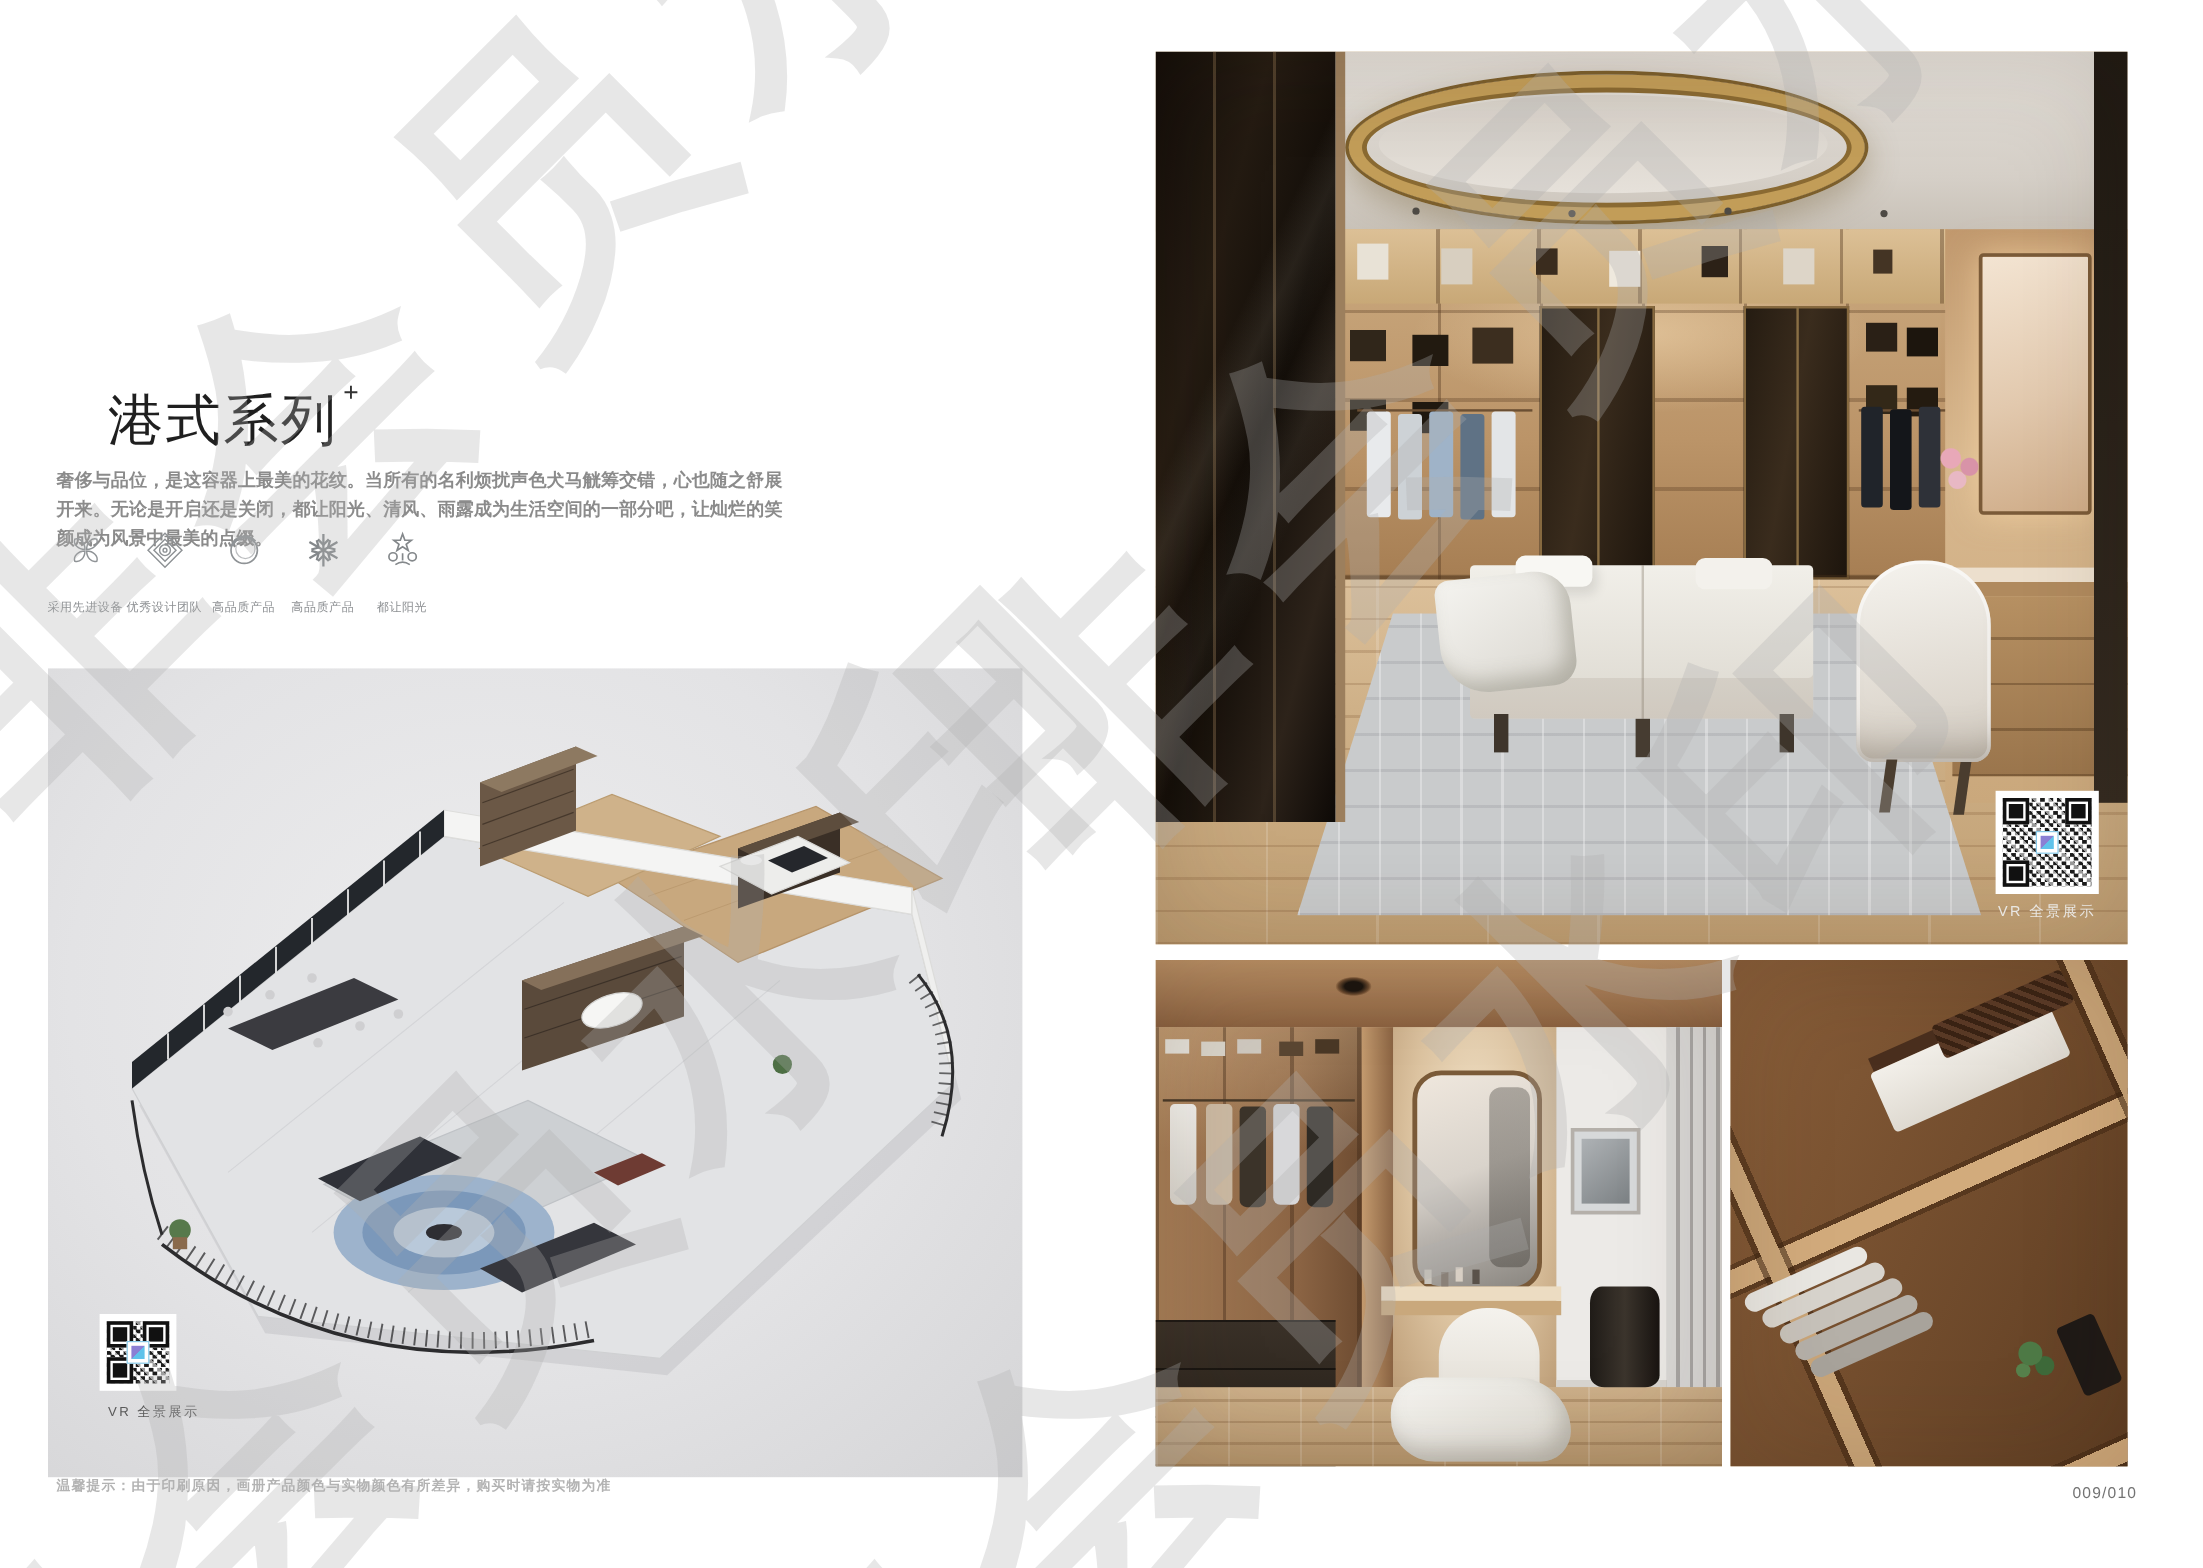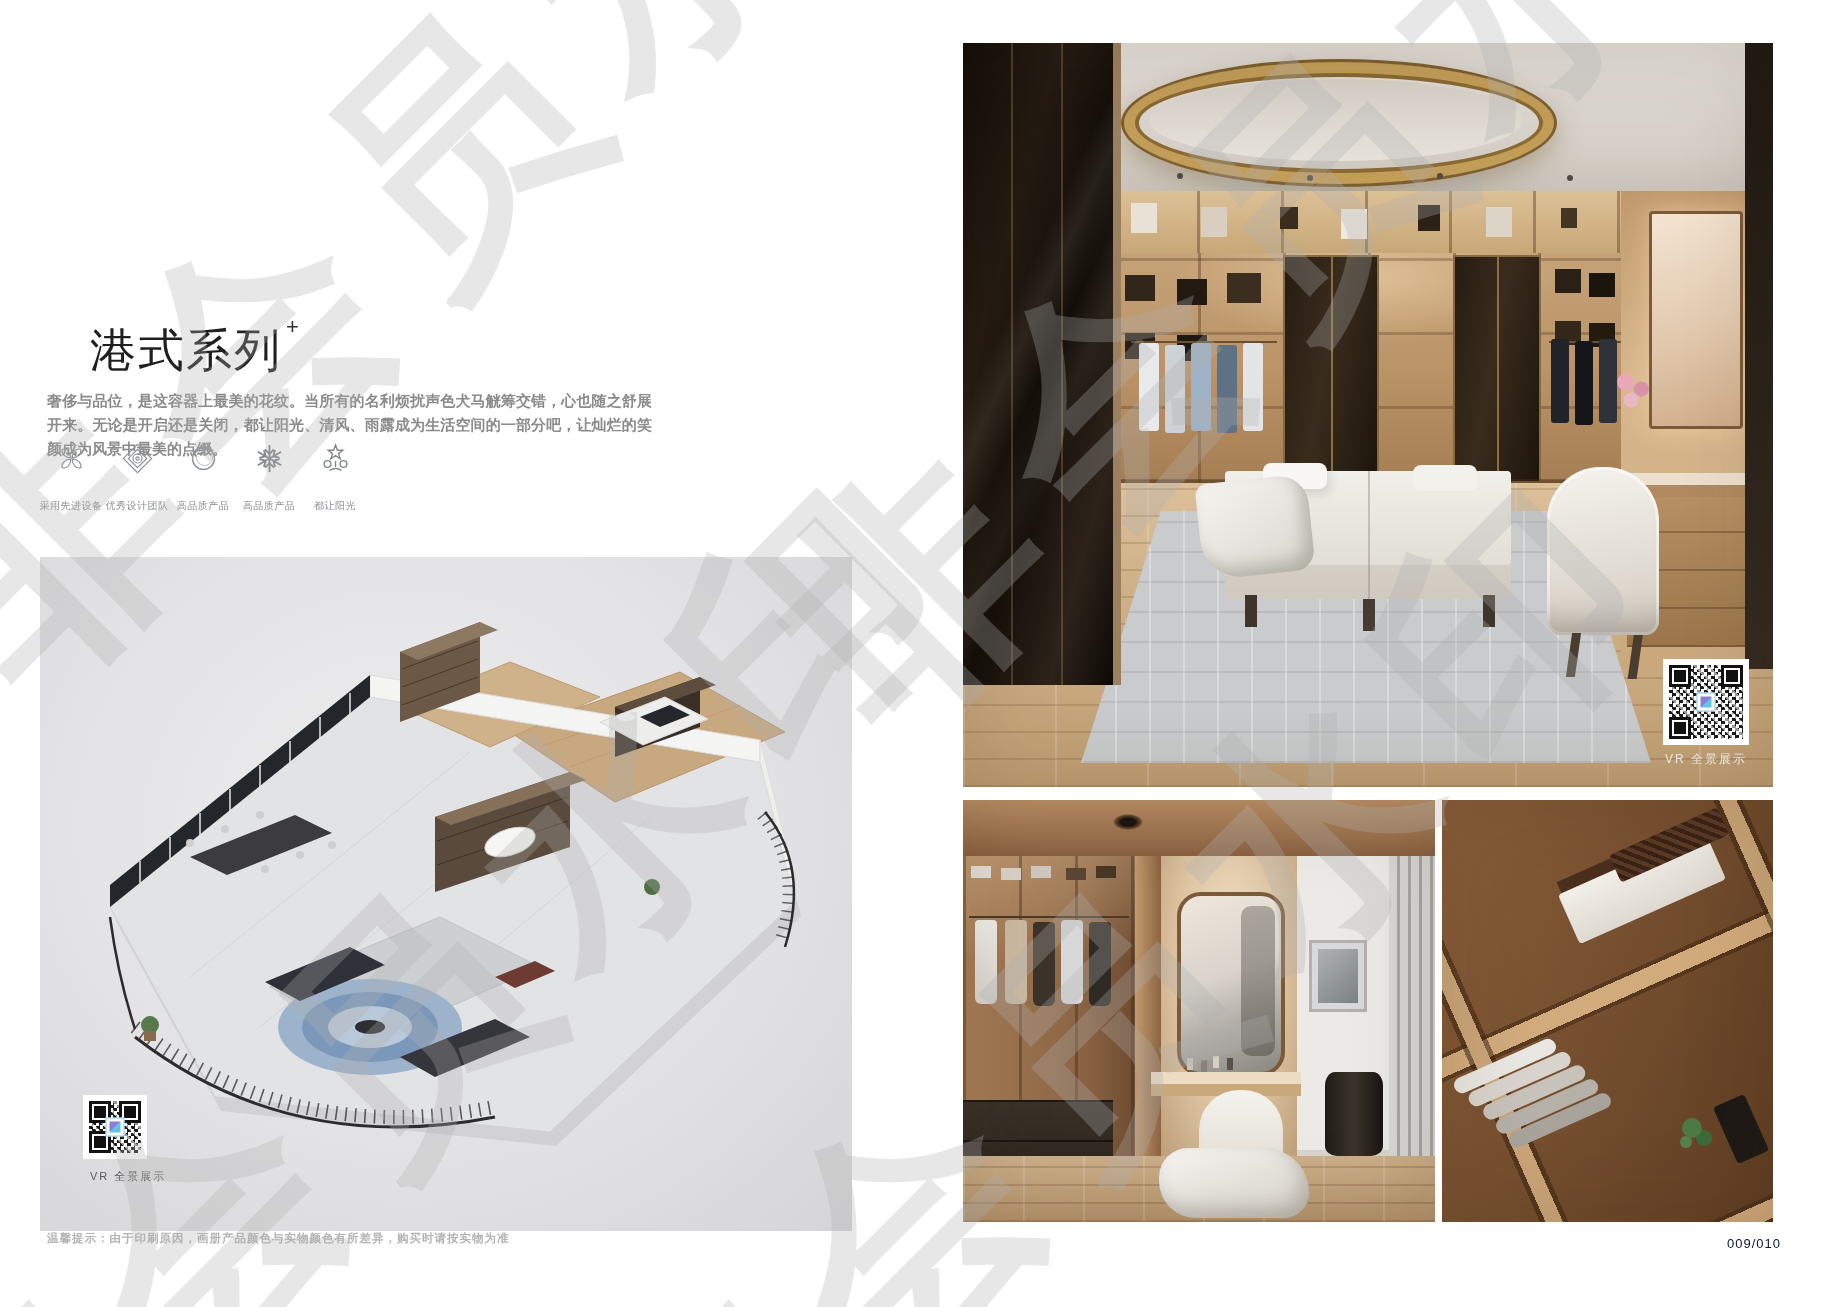--- a/index.html
+++ b/index.html
@@ -201,21 +201,21 @@
   .s-sweaters{left:8px;top:258px;width:110px;height:16px;border-radius:8px;background:#e9e7e2;
      transform:rotate(-24deg);
      box-shadow:8px 18px 0 #d8d4cd,16px 36px 0 #c7c2ba,22px 54px 0 #b5b0a8,28px 72px 0 #a8a39b;}
   .s-plant{left:240px;top:318px;width:20px;height:20px;border-radius:50%;background:#4e7a46;
      box-shadow:12px 10px 0 -2px #3e6b3a,-6px 14px 0 -4px #57824c;}
   .s-bag{left:282px;top:298px;width:34px;height:62px;background:#1e1916;border-radius:4px;
      transform:rotate(-24deg);}
 
   
   .notice{position:absolute;left:47px;top:1231px;font-size:11.5px;color:#b3b3b3;letter-spacing:1px;font-weight:bold;}
-  .pagenum{position:absolute;left:1727px;top:1236px;font-size:13px;color:#0f172a;letter-spacing:1px;}
+  .pagenum{position:absolute;left:1727px;top:1236px;font-size:13px;color:#737373;letter-spacing:1px;}
 </style>
 </head>
 <body>
 
 <div class="spread">
 
   <div class="title-en">
   </div>
 
   <div class="subtitle-cn"><span>港式系列</span><sup>+</sup></div>

